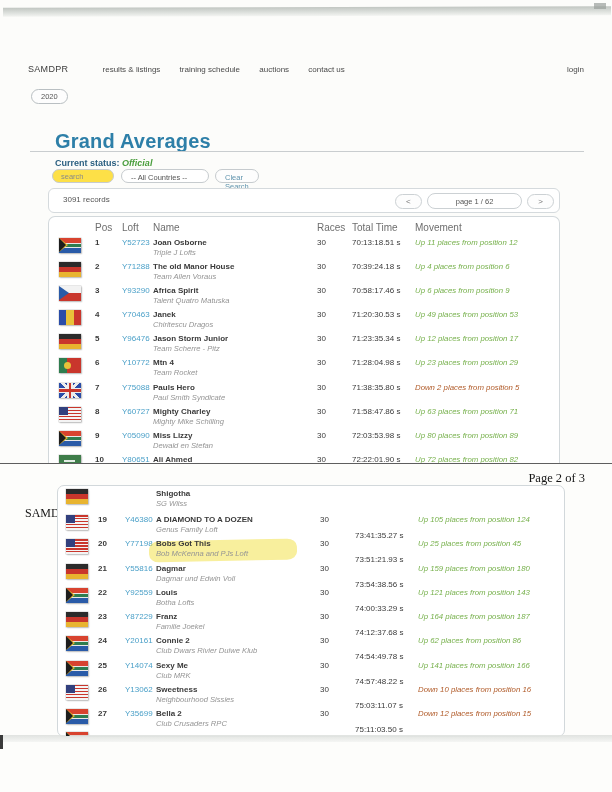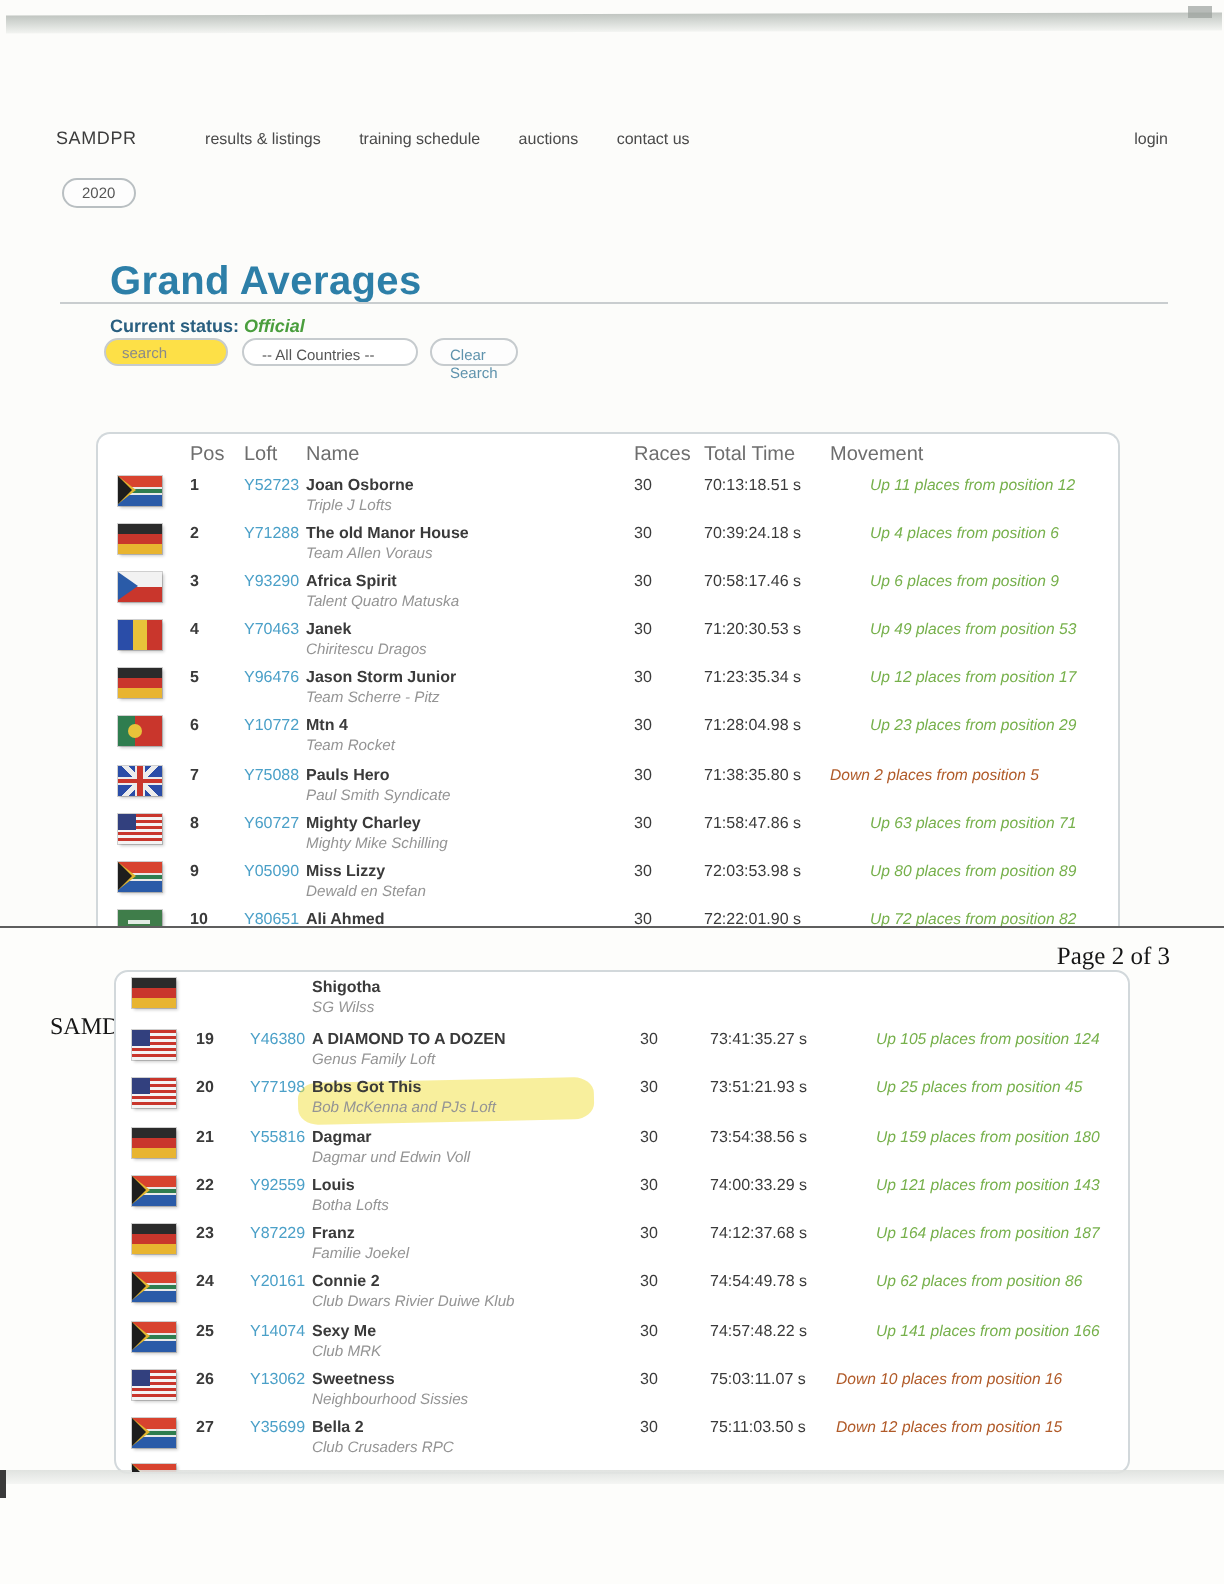--- a/index.html
+++ b/index.html
@@ -64,25 +64,25 @@
   .flag { position:absolute; left:10px; top:3px; width:22px; height:15px; overflow:hidden;
     box-shadow:0 0 0 .5px rgba(0,0,0,.18), 1px 1px 1.5px rgba(0,0,0,.2); }
   .pos { left:46px; font-weight:bold; color:#3a3a3a; }
   .loft { left:73px; color:#4ba0c8; }
   .name-cell { left:104px; width:178px; }
   .nm { font-weight:bold; color:#3a3a3a; font-size:8px; line-height:10px; position:relative; }
   .tm { font-style:italic; color:#949494; font-size:7.6px; line-height:9.5px; position:relative; }
   .races { left:268px; color:#3a3a3a; }
   .time { left:303px; color:#3a3a3a; }
   .movement { left:366px; font-style:italic; font-size:7.8px; }
-  .movement.up { color:#76b04b;margin-left:20px; }
+  .movement.up { color:#76b04b; }
   .movement.down { color:#b05a28; }
   
   .table2 .pos{left:40px;} .table2 .loft{left:67px;} .table2 .name-cell{left:98px;}
-  .table2 .races{left:262px;} .table2 .time{left:297px;} .table2 .movement{left:360px;}
+  .table2 .races{left:262px;} .table2 .time{left:297px;margin-top:16px;} .table2 .movement{left:360px;}
   .table2 .flag{left:8px;}
 
   .highlight { position:absolute; left:-7px; top:1px; width:148px; height:21px; background:#f2e03c;
     opacity:.5; border-radius:10px/8px; transform:rotate(-1.2deg); }
   .partial-flag { top:246px !important; }
 
   
   .sheet2 { position:absolute; top:463px; left:0; right:0; height:329px; background:#fdfdfb;
     border-top:1.5px solid #5e5e5e; }
   .p2-title { position:absolute; left:25px; top:6px; font-family:"Liberation Serif",serif; font-size:12px; color:#161616;margin-top:36px; }
@@ -135,20 +135,28 @@
     <span class="status-label">Current status:</span>
     <span class="status-value">Official</span>
   </div>
 
   <div class="search-row">
     <input class="search-input" placeholder="search" style="">
     <div class="country-select"><span>-- All Countries --</span></div>
     <div class="clear-btn">Clear Search</div>
   </div>
 
+  <div class="records-bar">
+    <span class="records">3091 records</span>
+    <div class="pager">
+      <span class="pg-btn">&lt;</span>
+      <span class="pg-label">page 1 / 62</span>
+      <span class="pg-btn">&gt;</span>
+    </div>
+  </div>
 
   <div class="table table1">
     <div class="thead">
       <span class="h-pos">Pos</span>
       <span class="h-loft">Loft</span>
       <span class="h-name">Name</span>
       <span class="h-races">Races</span>
       <span class="h-time">Total Time</span>
       <span class="h-move">Movement</span>
     </div>

